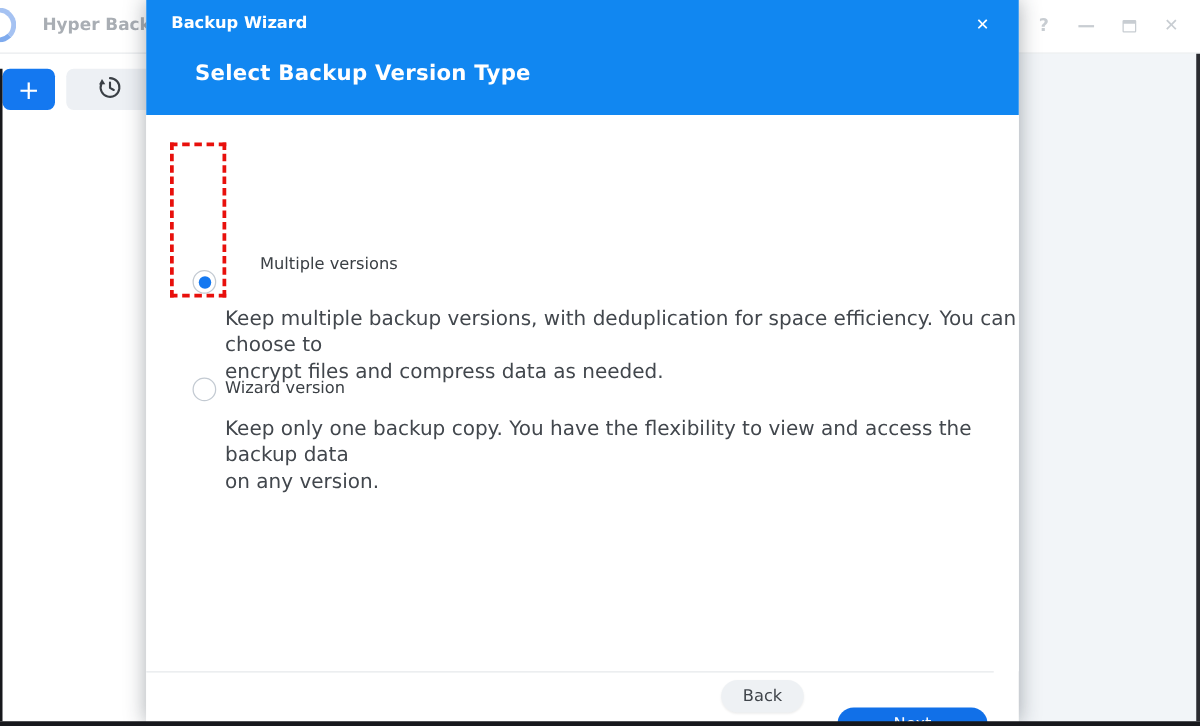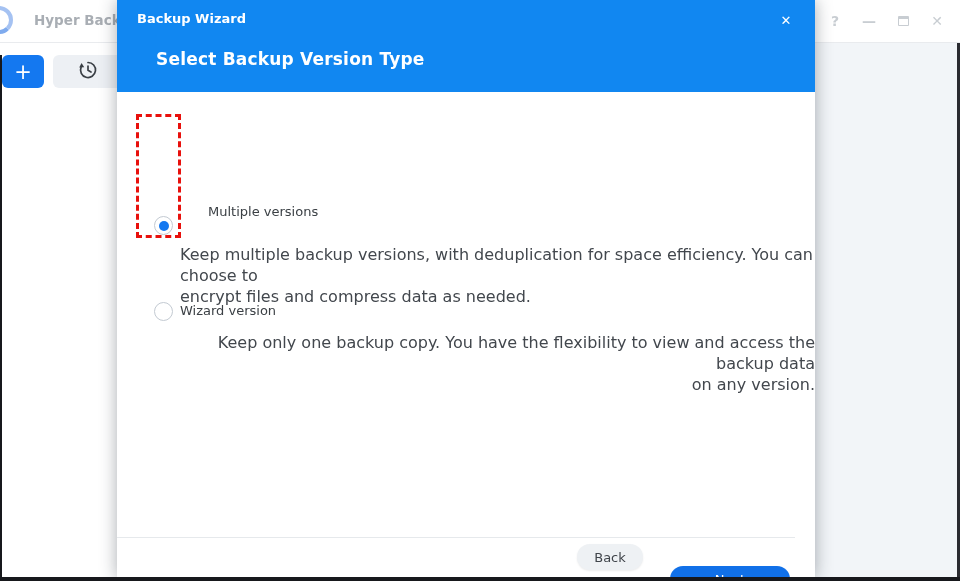--- a/index.html
+++ b/index.html
@@ -50,21 +50,21 @@
   .radio.selected .dot { display:block; }
   .radio-1 { left:37px; top:124px; }
   .radio-2 { left:37px; top:210px; }
 
   .opt-label { position:absolute; font-size:13px; color:#3b4045; line-height:16px; }
   .opt-label-1 { left:63px; top:112px;margin-left:28px; }
   .opt-label-2 { left:63px; top:211px; }
 
   .opt-desc { position:absolute; font-size:16px; color:#42474d; line-height:21px; }
   .opt-desc-1 { left:63px; top:152px; }
-  .opt-desc-2 { left:63px; top:240px;text-align:right; }
+  .opt-desc-2 { left:63px; top:240px; }
 
   .annotation-box { left:136px; top:114px; width:45px; height:124px;
                     border:3px dashed #e8100c; z-index:30; background:transparent; }
 
   .dialog-footer { position:absolute; left:0; top:537px; width:678px; height:41px; background:#ffffff; border-top:1px solid #e6e9ec; }
   .btn { position:absolute; top:6px; height:26px; border:none; border-radius:13px; font-size:13px;
          font-family:"DejaVu Sans", "Liberation Sans", sans-serif; display:flex; align-items:center; justify-content:center; cursor:default; }
   .btn-back { left:460px; width:66px; background:#eef1f4; color:#40454b; box-shadow:0 1px 2px rgba(0,0,0,0.08); }
   .btn-next { left:553px; width:120px; background:#1170e8; color:#ffffff;margin-top:22px; }
 </style>

